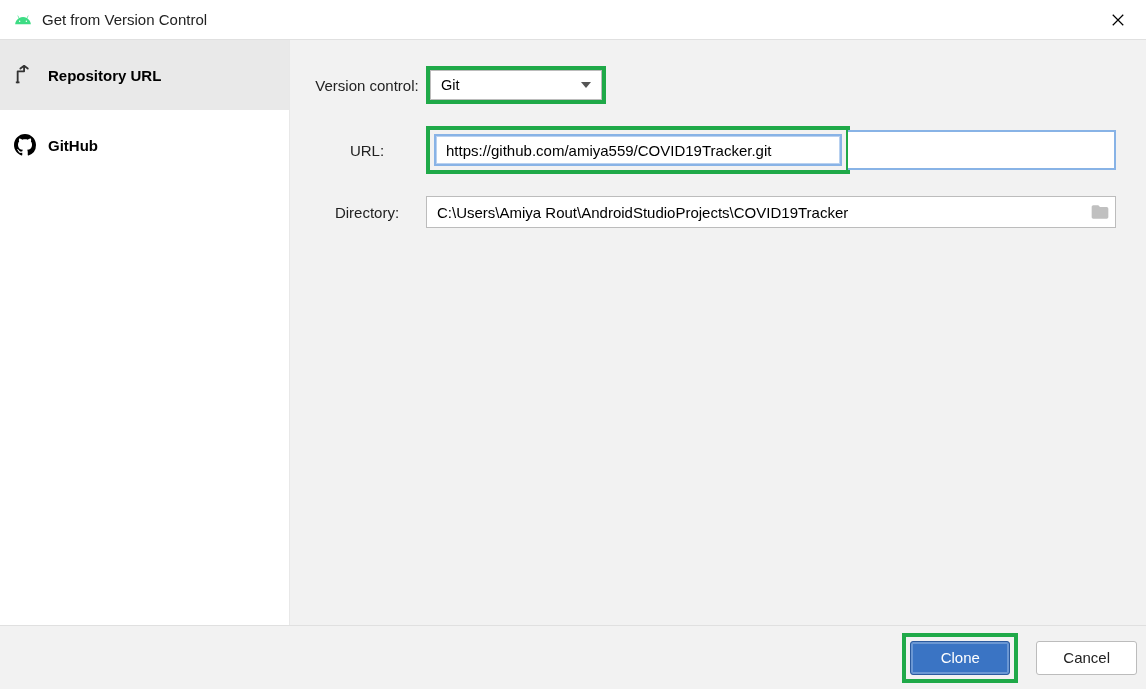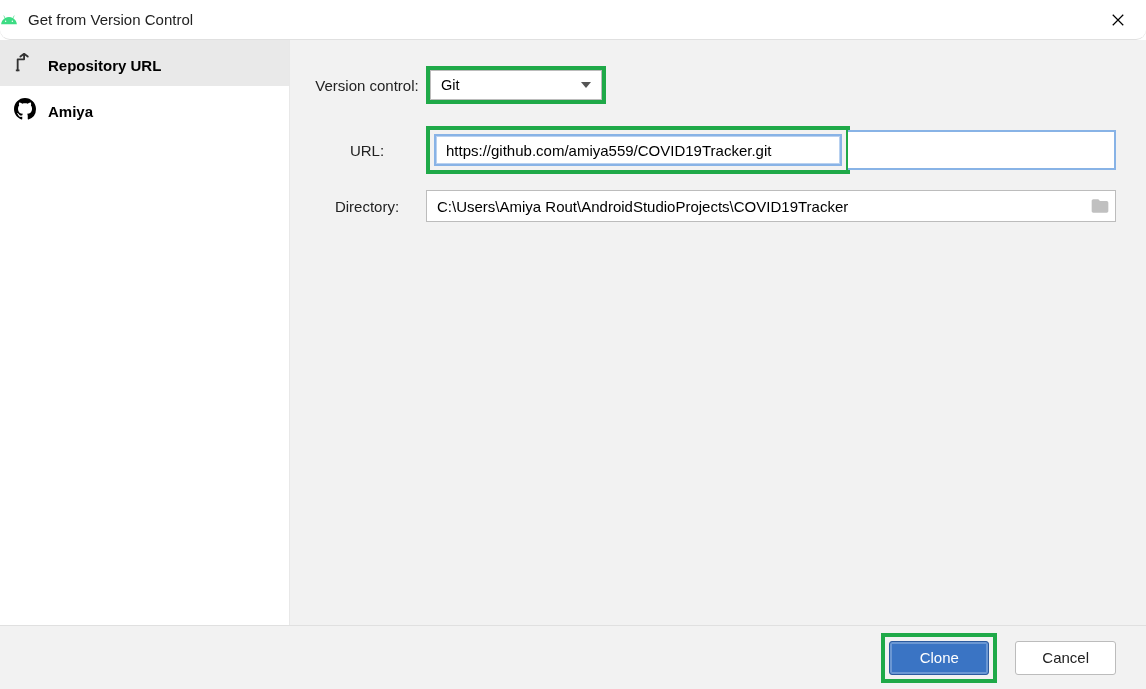--- a/index.html
+++ b/index.html
@@ -15,24 +15,23 @@
       width: 1146px;
       height: 689px;
       overflow: hidden;
       display: flex;
       flex-direction: column;
     }
     .titlebar {
       height: 40px;
       display: flex;
       align-items: center;
-      padding: 0 12px 0 0;
+      padding: 0 12px 0 14px;
       border-bottom: 1px solid #e0e0e0;
       background: #fff;
-      border-radius: 10px;
     }
     .titlebar .android-icon {
       width: 18px;
       height: 18px;
       margin-right: 10px;
     }
     .titlebar .title-text {
       font-size: 15px;
       color: #222;
       flex: 1;
@@ -52,22 +51,22 @@
       display: flex;
       min-height: 0;
     }
     .sidebar {
       width: 290px;
       background: #fff;
       border-right: 1px solid #e8e8e8;
     }
     .sidebar-item {
       display: flex;
-      align-items: flex-end;
-      padding: 12px 14px;
+      align-items: center;
+      padding: 24px 14px;
       cursor: pointer;
     }
     .sidebar-item.selected {
       background: #e9e9e9;
     }
     .sidebar-item .item-icon {
       width: 22px;
       height: 22px;
       margin-right: 12px;
       flex-shrink: 0;
@@ -120,21 +119,21 @@
     }
     .vc-select .triangle {
       margin-left: auto;
       width: 0;
       height: 0;
       border-left: 5px solid transparent;
       border-right: 5px solid transparent;
       border-top: 6px solid #555;
     }
     .form-row.url-row {
-      margin-bottom: 16px;
+      margin-bottom: 22px;
     }
     .url-highlight {
       border: 4px solid #1fa948;
       padding: 4px;
       background: #f2f2f2;
     }
     .url-input-outer {
       flex: 1;
       display: flex;
       align-items: center;
@@ -182,21 +181,21 @@
       display: flex;
       align-items: center;
     }
     .footer {
       height: 64px;
       border-top: 1px solid #e0e0e0;
       background: #f2f2f2;
       display: flex;
       align-items: center;
       justify-content: flex-end;
-      padding: 0 30px;
+      padding: 0 9px;
       gap: 18px;
     }
     .clone-highlight {
       border: 4px solid #1fa948;
       padding: 4px;
     }
     .btn {
       font-size: 15px;
       height: 34px;
       padding: 0 26px;
@@ -247,21 +246,21 @@
         </svg>
       </span>
       <span class="item-label">Repository URL</span>
     </div>
     <div class="sidebar-item">
       <span class="item-icon">
         <svg viewBox="0 0 16 16" width="22" height="22">
           <path fill="#000" d="M8 0C3.58 0 0 3.58 0 8c0 3.54 2.29 6.53 5.47 7.59.4.07.55-.17.55-.38 0-.19-.01-.82-.01-1.49-2.01.37-2.53-.49-2.69-.94-.09-.23-.48-.94-.82-1.13-.28-.15-.68-.52-.01-.53.63-.01 1.08.58 1.23.82.72 1.21 1.87.87 2.33.66.07-.52.28-.87.51-1.07-1.78-.2-3.64-.89-3.64-3.95 0-.87.31-1.59.82-2.15-.08-.2-.36-1.02.08-2.12 0 0 .67-.21 2.2.82.64-.18 1.32-.27 2-.27.68 0 1.36.09 2 .27 1.53-1.04 2.2-.82 2.2-.82.44 1.1.16 1.92.08 2.12.51.56.82 1.27.82 2.15 0 3.07-1.87 3.75-3.65 3.95.29.25.54.73.54 1.48 0 1.07-.01 1.93-.01 2.2 0 .21.15.46.55.38A8.013 8.013 0 0016 8c0-4.42-3.58-8-8-8z"></path>
         </svg>
       </span>
-      <span class="item-label">Amiya</span>
+      <span class="item-label">GitHub</span>
     </div>
   </div>
 
   <div class="main">
 
     <div class="form-row">
       <div class="form-label">Version control:</div>
       <div class="highlight-green vc-select-wrap">
         <div class="vc-select">
           <span>Git</span>

